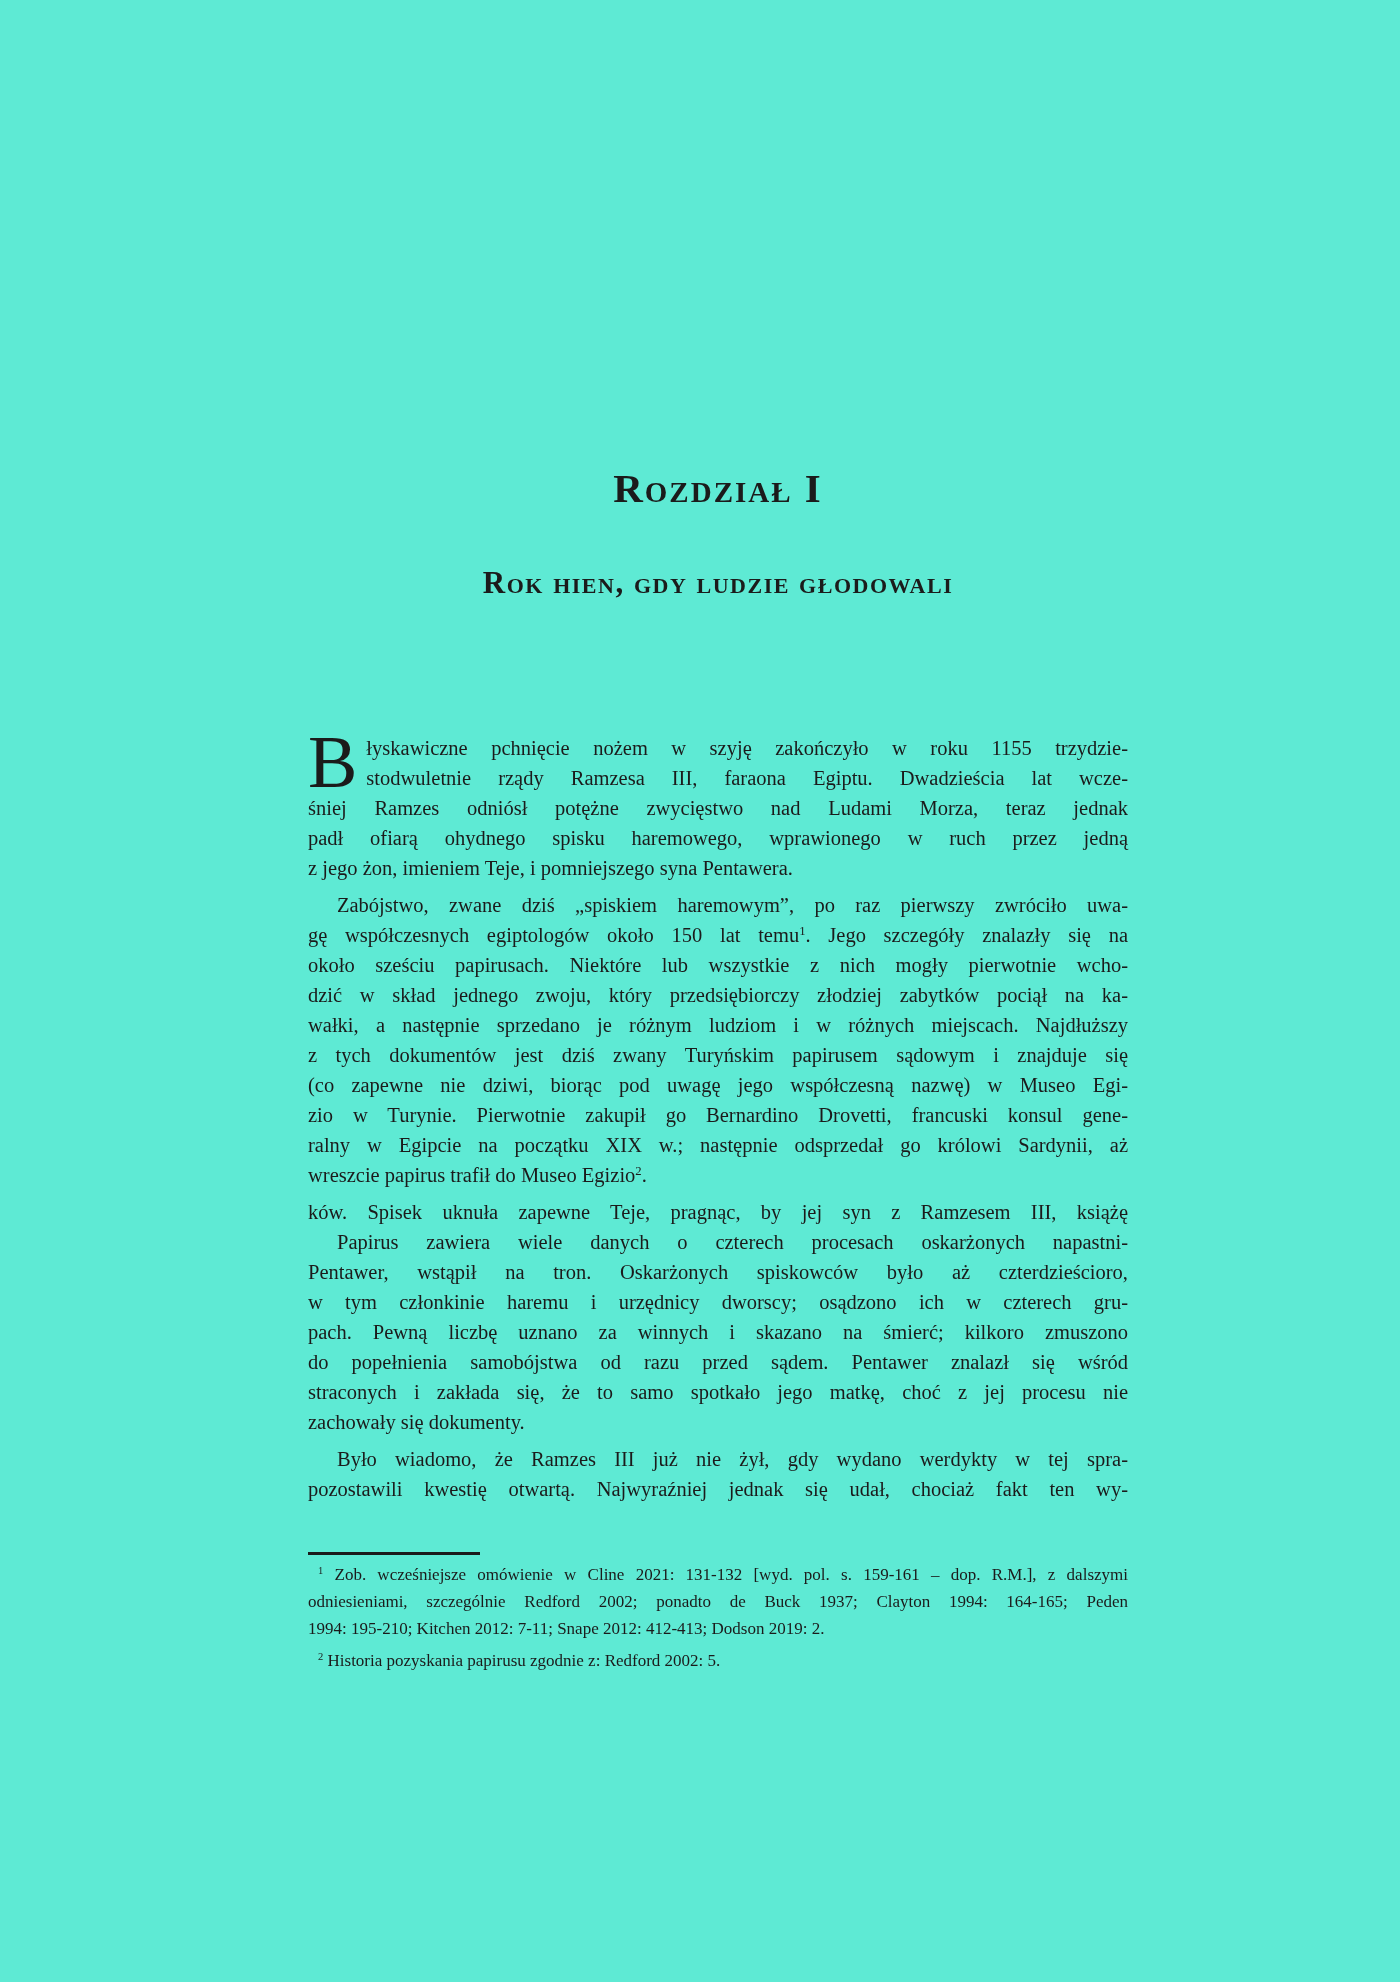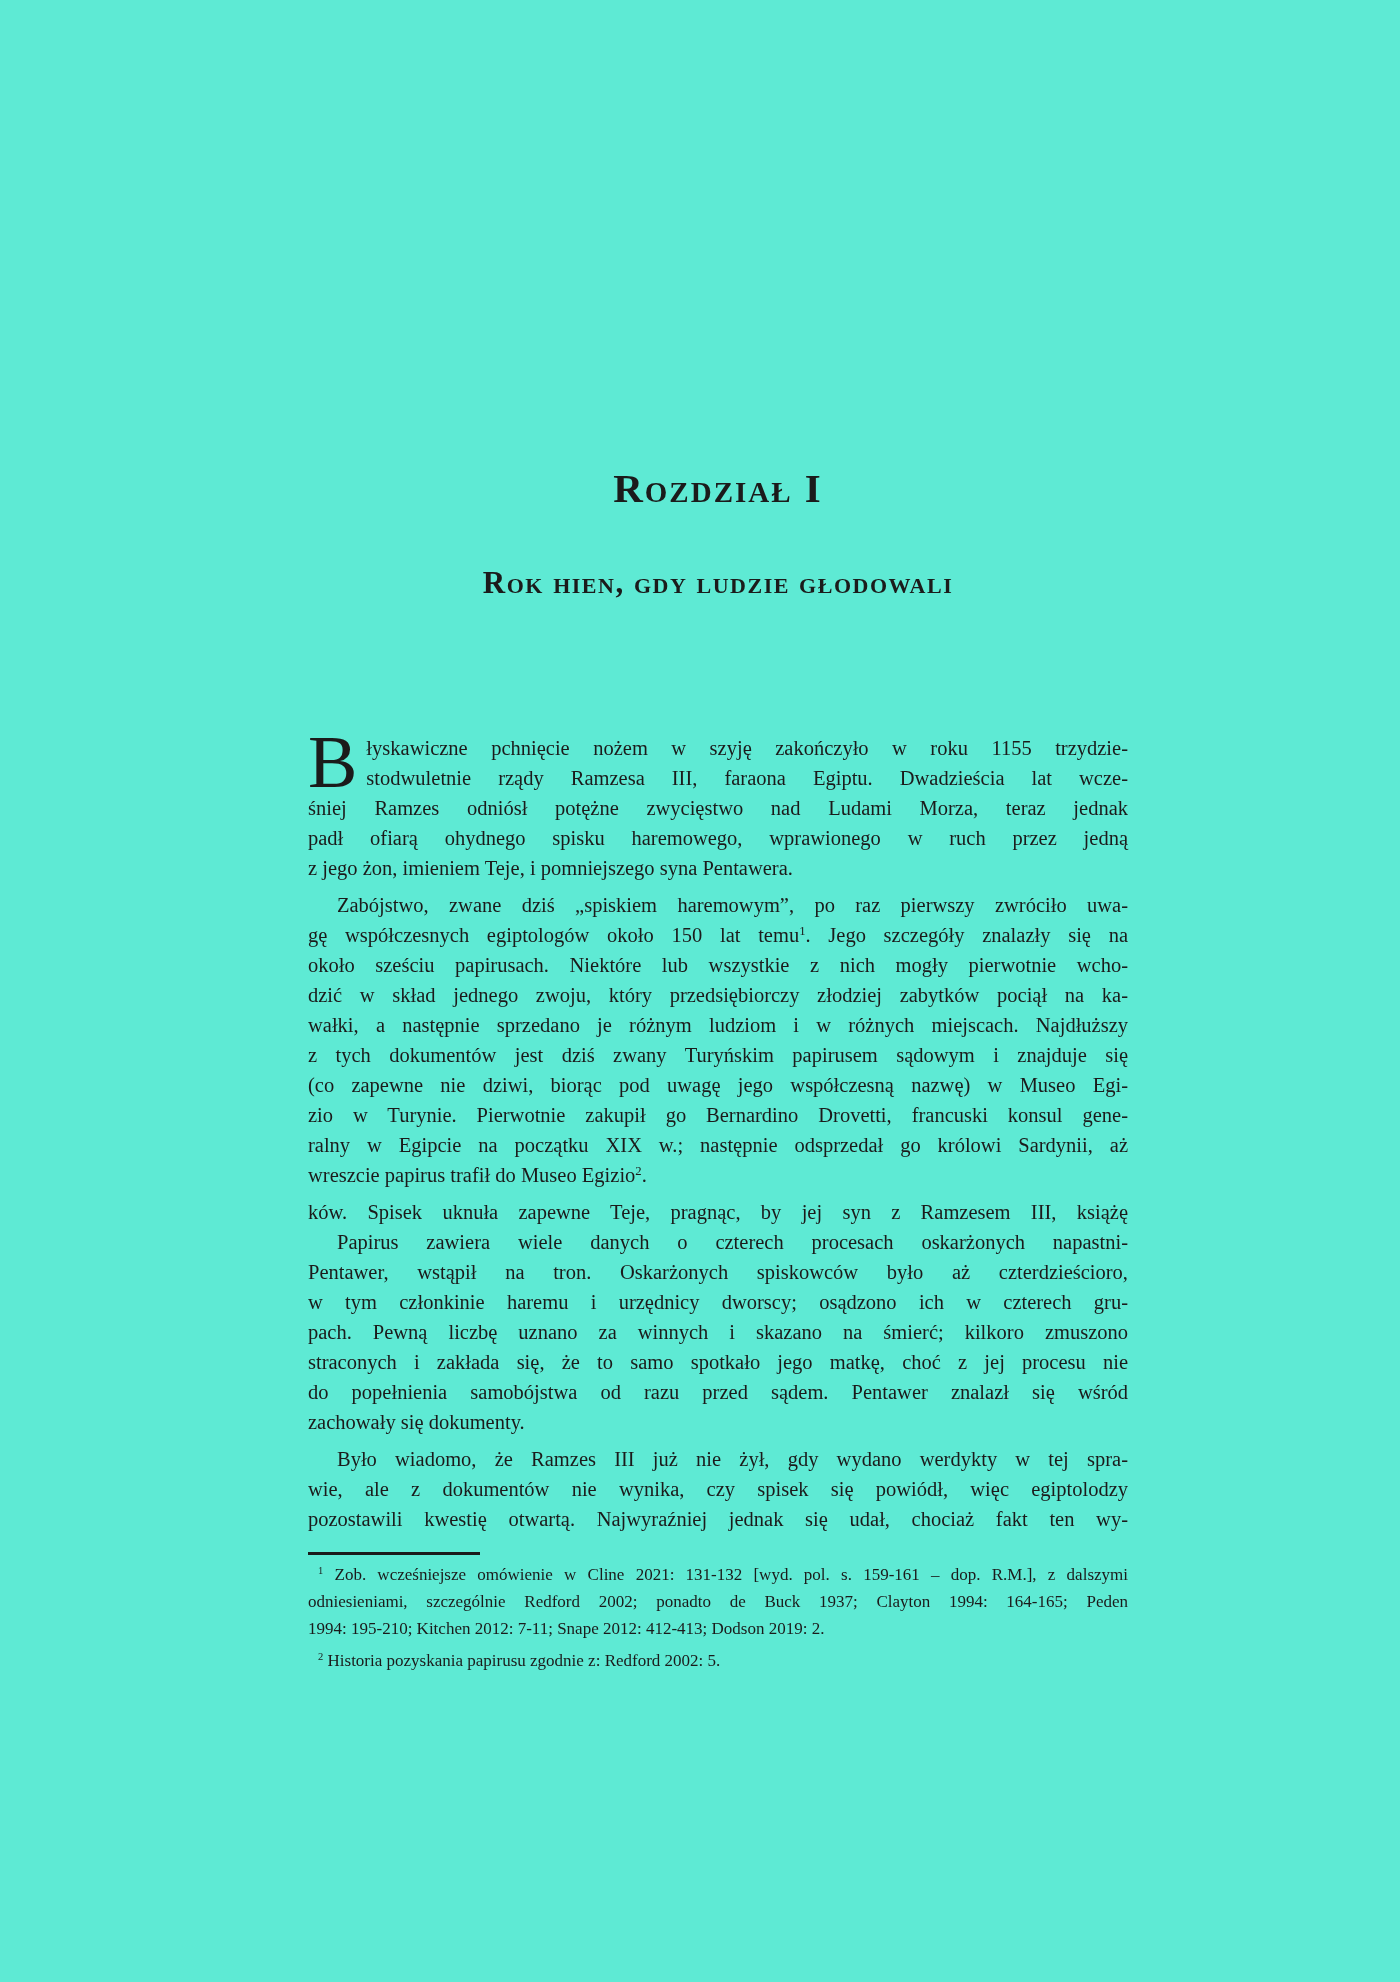--- a/index.html
+++ b/index.html
@@ -112,28 +112,27 @@
       <div class="line j">ralny w Egipcie na początku XIX w.; następnie odsprzedał go królowi Sardynii, aż</div>
       <div class="line last"><span>wreszcie papirus trafił do Museo Egizio</span><sup class="fnref">2</sup><span>.</span></div>
     </div>
 
     <div class="para">
       <div class="line j">ków. Spisek uknuła zapewne Teje, pragnąc, by jej syn z Ramzesem III, książę</div>
       <div class="line j ti">Papirus zawiera wiele danych o czterech procesach oskarżonych napastni-</div>
       <div class="line j">Pentawer, wstąpił na tron. Oskarżonych spiskowców było aż czterdzieścioro,</div>
       <div class="line j">w tym członkinie haremu i urzędnicy dworscy; osądzono ich w czterech gru-</div>
       <div class="line j">pach. Pewną liczbę uznano za winnych i skazano na śmierć; kilkoro zmuszono</div>
+      <div class="line j">do popełnienia samobójstwa od razu przed sądem. Pentawer znalazł się wśród</div>
       <div class="line j">straconych i zakłada się, że to samo spotkało jego matkę, choć z jej procesu nie</div>
-      <div class="line j">do popełnienia samobójstwa od razu przed sądem. Pentawer znalazł się wśród</div>
       <div class="line last">zachowały się dokumenty.</div>
     </div>
 
     <div class="para">
       <div class="line j ti">Było wiadomo, że Ramzes III już nie żył, gdy wydano werdykty w tej spra-</div>
-      <div class="line j">wie, ale z dokumentów nie wynika, czy spisek się powiódł, więc egiptolodzy</div>
       <div class="line j">pozostawili kwestię otwartą. Najwyraźniej jednak się udał, chociaż fakt ten wy-</div>
     </div>
 
   </div>
 
   <div class="fn-rule"></div>
 
   <div class="footnotes">
     <div class="fn">
       <div class="line j ti-f"><sup class="fnref">1</sup><span> Zob. wcześniejsze omówienie w Cline 2021: 131-132 [wyd. pol. s. 159-161 – dop. R.M.], z dalszymi</span></div>

